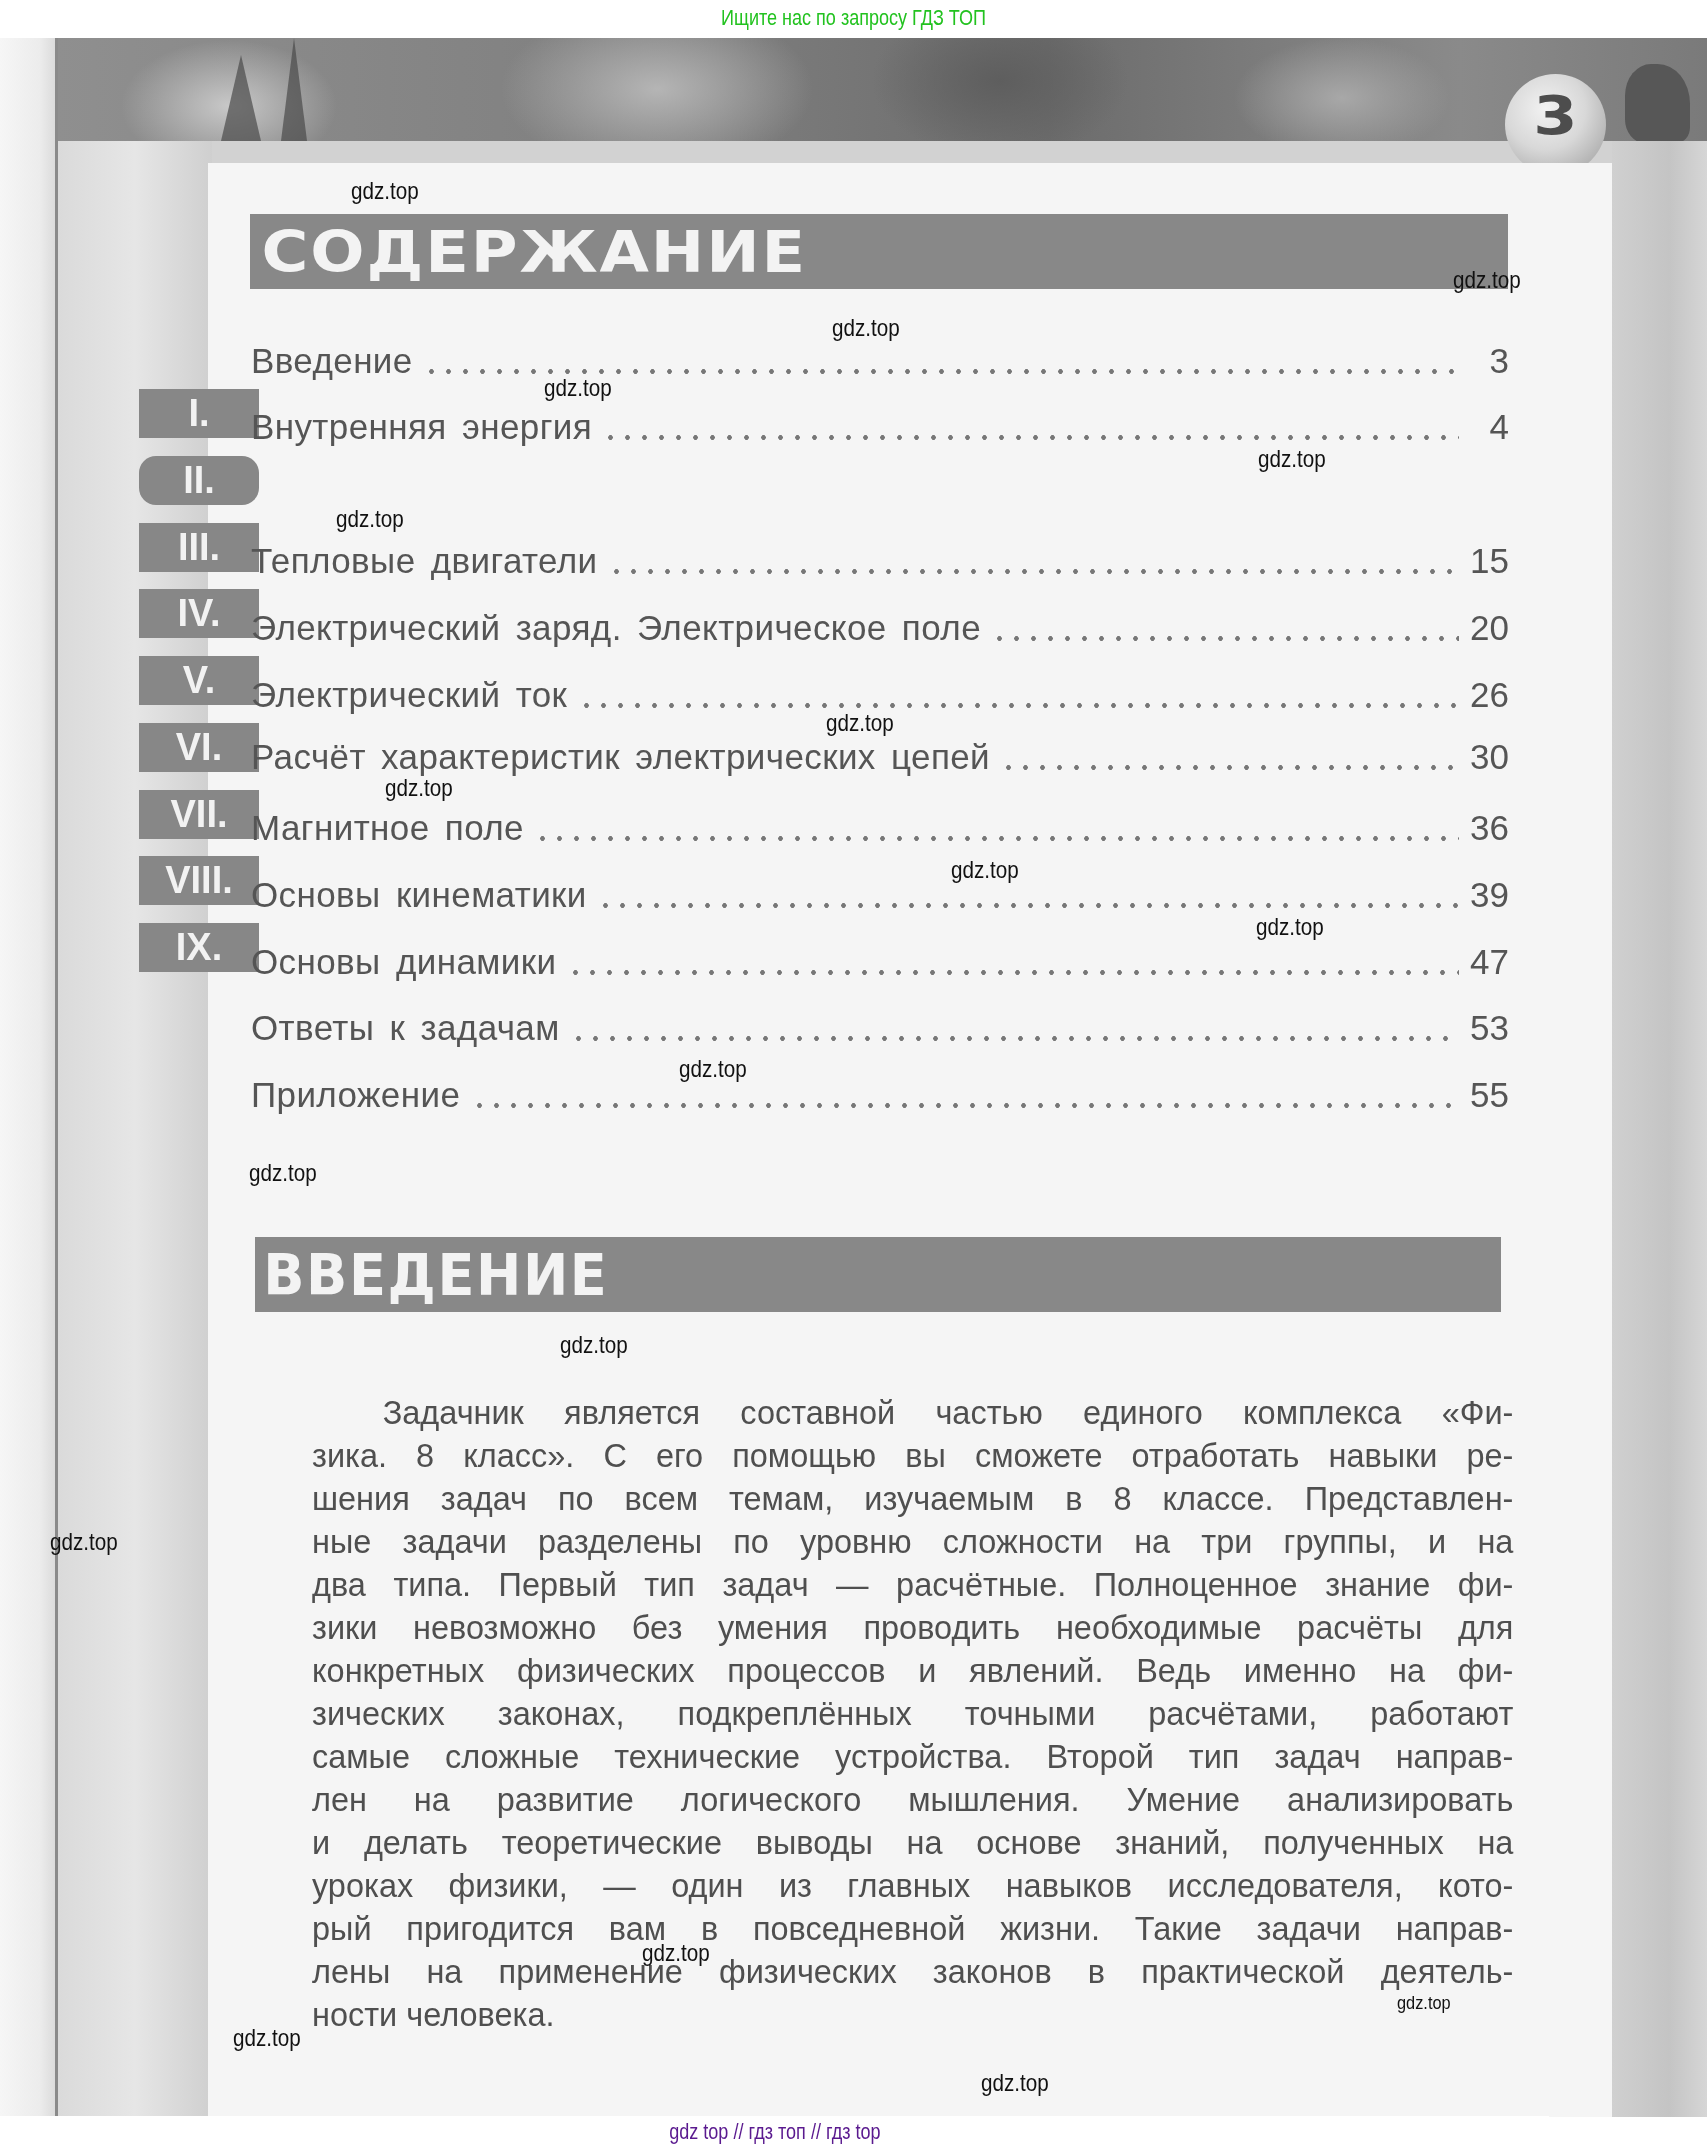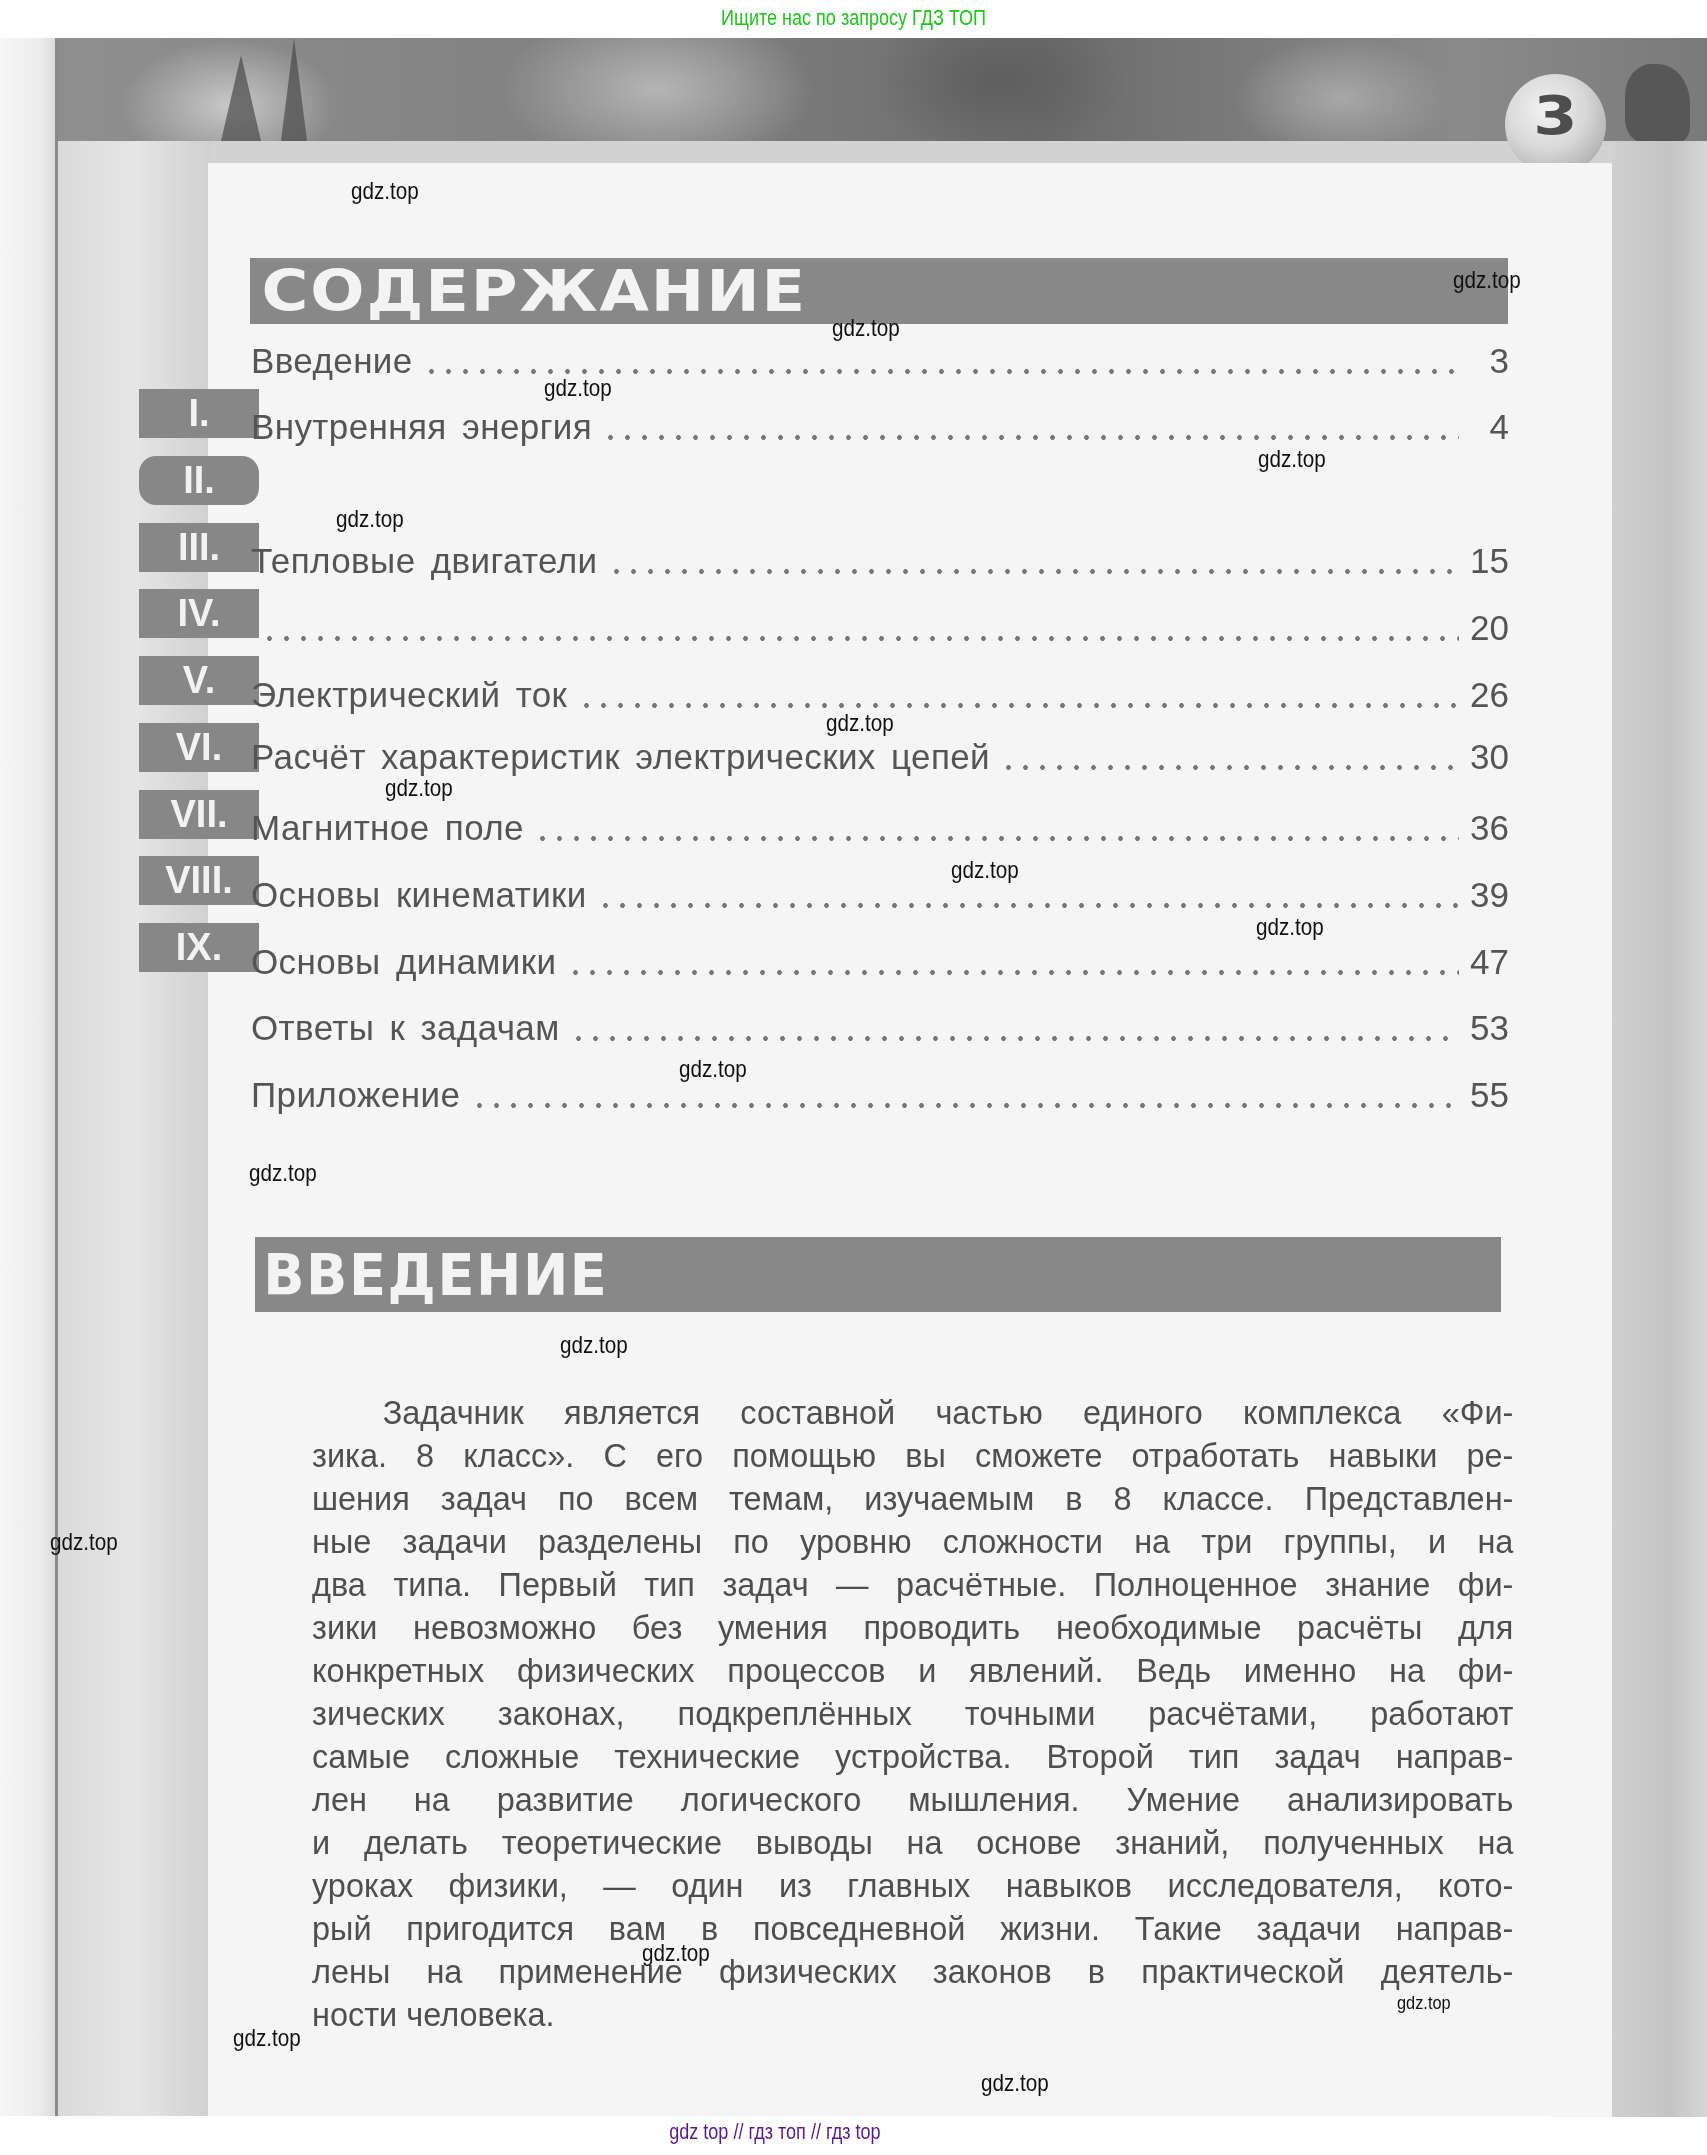--- a/index.html
+++ b/index.html
@@ -77,21 +77,21 @@
     }
 
     .section-bar {
       position: absolute; background: #888888;
       display: flex; align-items: center;
     }
     .section-bar .title {
       font-family: "DejaVu Sans", sans-serif; font-weight: bold;
       color: #f3f3f3; letter-spacing: 1.7px; transform-origin: left center;
     }
-    .bar-contents { left: 250px; top: 176px; width: 1258px; height: 66px; margin-top: 44px; }
+    .bar-contents { left: 250px; top: 176px; width: 1258px; height: 75px; }
     .bar-contents .title { font-size: 57px; transform: scaleX(1.12); padding-left: 10.3px; }
     .bar-intro { left: 255px; top: 1199px; width: 1246px; height: 75px; }
     .bar-intro .title { font-size: 57px; transform: scaleX(0.95); padding-left: 8.6px; }
 
     .toc-row {
       position: absolute; left: 251px; width: 1258px; height: 43px;
       display: flex; align-items: flex-end;
       font-family: "Liberation Sans", sans-serif; font-size: 35px; color: #555555;
     }
     .toc-row .label { white-space: nowrap; letter-spacing: 0.4px; word-spacing: 5.1px; }
@@ -184,20 +184,21 @@
     <span class="label">Внутренняя энергия</span>
     <span class="leader"></span>
     <span class="page-num">4</span>
   </div>
   <div class="toc-row" style="top:500px;">
     <span class="label">Тепловые двигатели</span>
     <span class="leader"></span>
     <span class="page-num">15</span>
   </div>
   <div class="toc-row" style="top:567px;">
+    <span class="label">Электрический заряд. Электрическое поле</span>
     <span class="leader"></span>
     <span class="page-num">20</span>
   </div>
   <div class="toc-row" style="top:634px;">
     <span class="label">Электрический ток</span>
     <span class="leader"></span>
     <span class="page-num">26</span>
   </div>
   <div class="toc-row" style="top:696px;">
     <span class="label">Расчёт характеристик электрических цепей</span>

